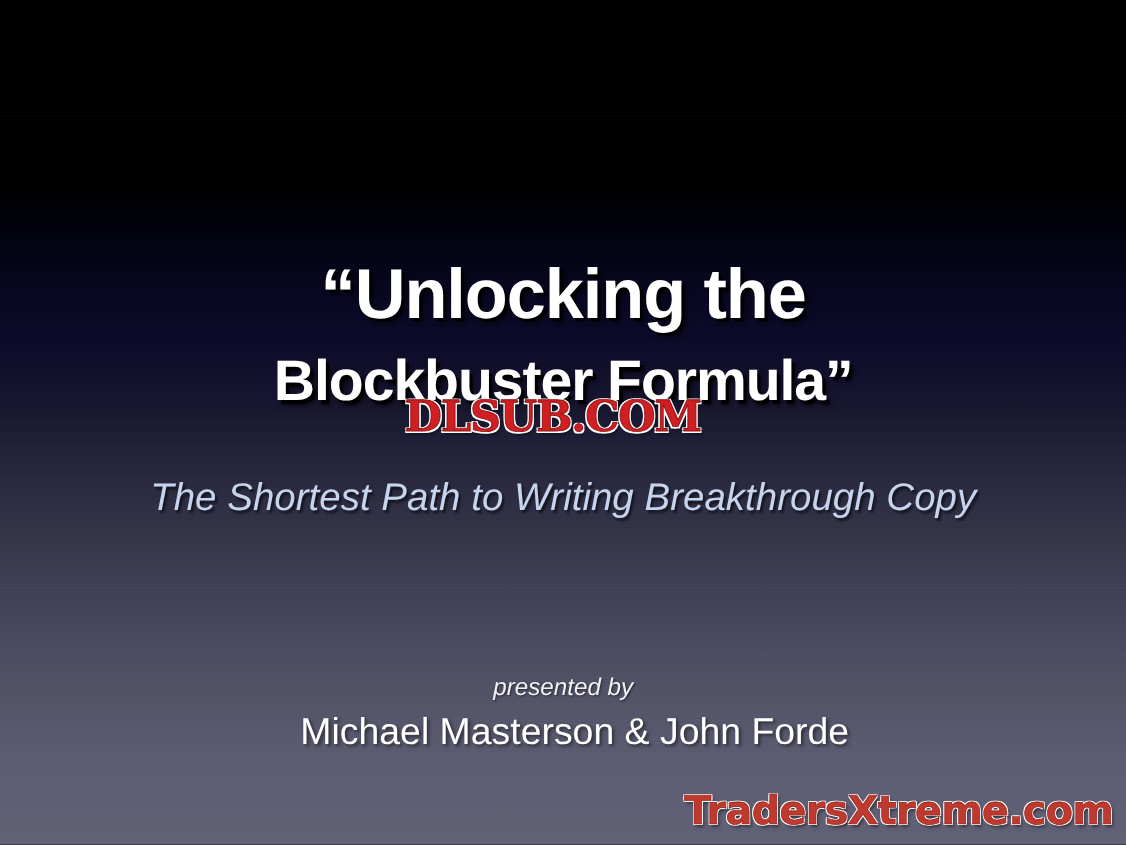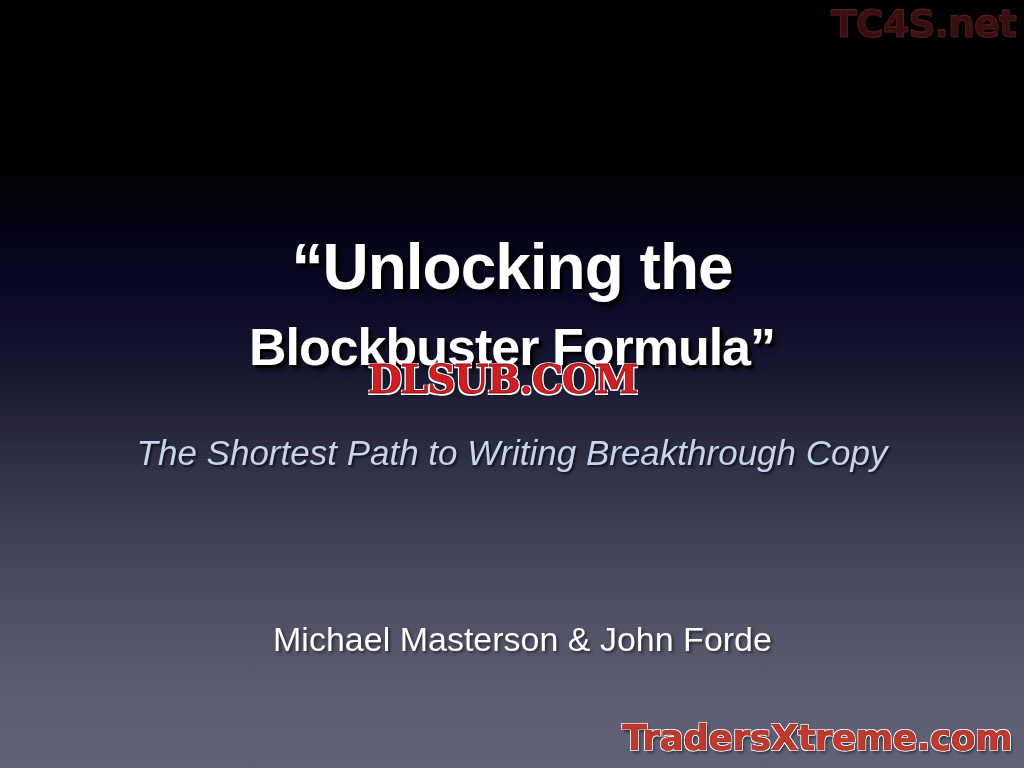--- a/index.html
+++ b/index.html
@@ -173,30 +173,30 @@
     white-space: nowrap;
   }
 </style>
 </head>
 <body>
 
 <div class="slide">
 
   <div class="grain"></div>
 
-  <div class="wm-topright">TC4S.net</div>
 
   <div class="title-block">
     <span class="title-line line1">“Unlocking the</span>
     <span class="title-line line2">Blockbuster Formula”</span>
   </div>
 
   <div class="wm-center">DLSUB.COM</div>
 
   <div class="subtitle">The Shortest Path to Writing Breakthrough Copy</div>
 
   <div class="presenter-block">
+    <span class="presented-by">presented by</span>
     <span class="presenter-names">Michael Masterson &amp; John Forde</span>
   </div>
 
   <div class="wm-bottomright">TradersXtreme.com</div>
 
 </div>
 
 </body></html>

